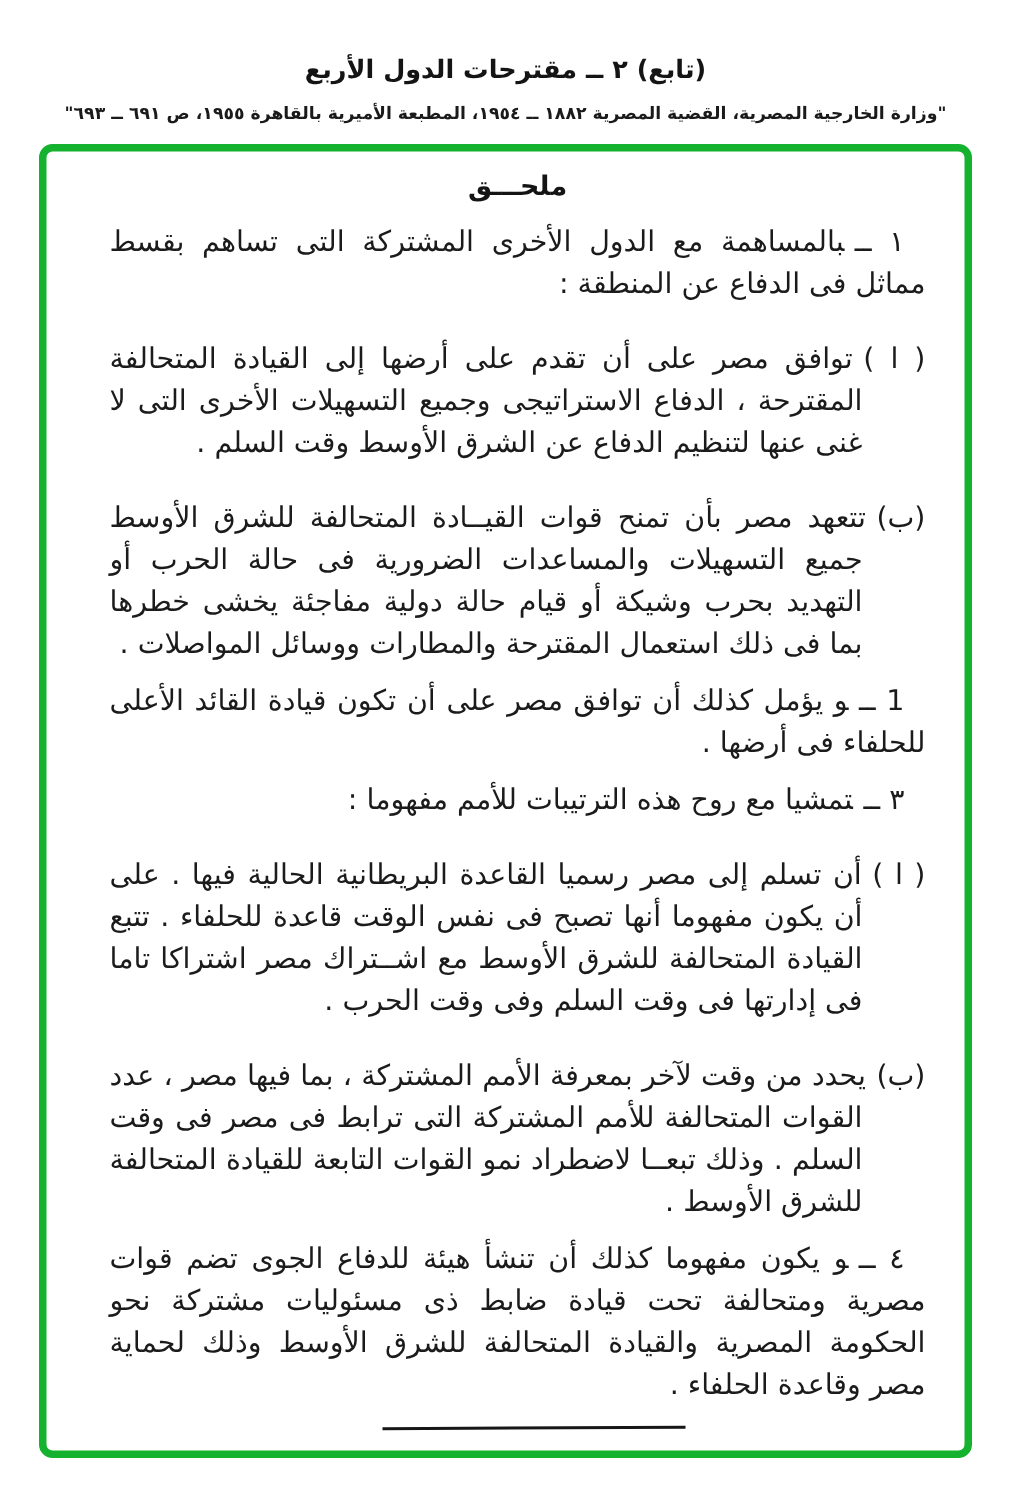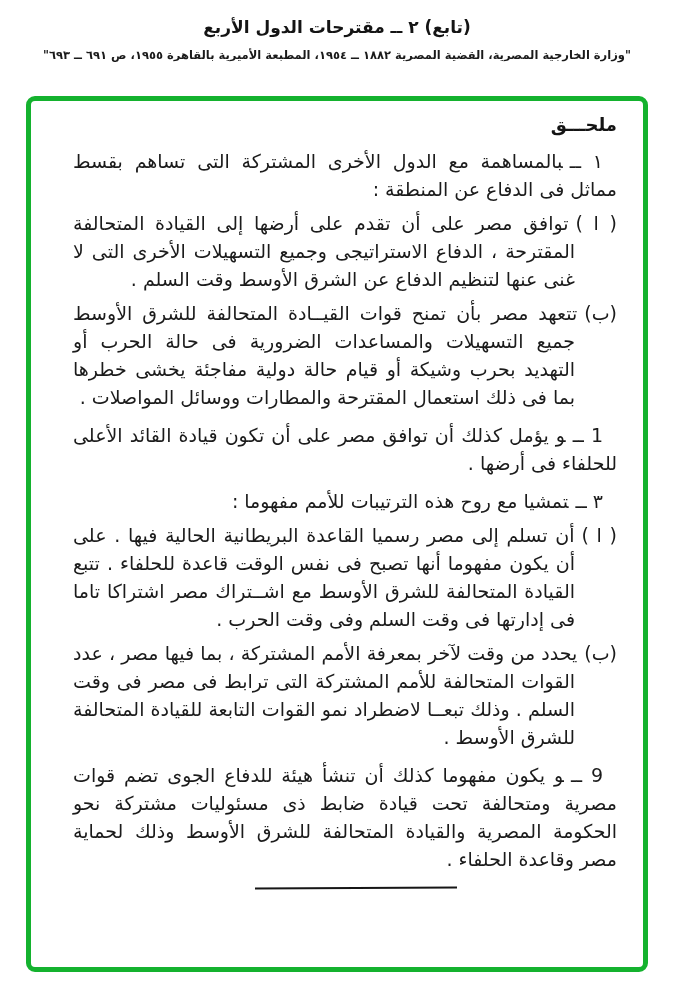--- a/index.html
+++ b/index.html
@@ -12,21 +12,21 @@
     width: 674px;
     height: 1002px;
     background: #ffffff;
     font-family: "DejaVu Sans", sans-serif;
     color: #1b1b1b;
     overflow: hidden;
   }
   .header {
     direction: rtl;
     text-align: center;
-    padding-top: 16px;
+    padding-top: 36px;
   }
   .header-title {
     font-size: 17px;
     font-weight: bold;
     line-height: 1.35;
     color: #141414;
   }
   .header-source {
     font-size: 11.5px;
     font-weight: bold;
@@ -40,39 +40,40 @@
     width: 622px;
     height: 876px;
     box-sizing: border-box;
     border: 5px solid #14b22e; 
     border-radius: 9px;
     background: #ffffff;
     padding: 12px 26px 0 42px;
     direction: rtl;
   }
   .doc-title {
+    text-align: center;
     font-size: 18px;
     font-weight: bold;
     line-height: 24px;
     margin: 0 0 4px 0;
     color: #141414;
   }
   .clause {
     margin: 0;
     font-size: 19px;
     line-height: 28px;
     text-align: justify;
     color: #1b1b1b;
   }
   .clause.num {
     margin-top: 10px;
     text-indent: 14px;
   }
   .clause.sub {
-    margin-top: 6px;
+    margin-top: 22px;
     padding-right: 42px;
     text-indent: -42px;
   }
   .clause .marker {
     margin-left: 7px;
     white-space: nowrap;
   }
   .end-rule {
     width: 202px;
     height: 2px;
@@ -117,20 +118,20 @@
 
     <p class="clause sub">
       <span class="marker">( ا )</span><span>أن تسلم إلى مصر رسميا القاعدة البريطانية الحالية فيها . على أن يكون مفهوما أنها تصبح فى نفس الوقت قاعدة للحلفاء . تتبع القيادة المتحالفة للشرق الأوسط مع اشــتراك مصر اشتراكا تاما فى إدارتها فى وقت السلم وفى وقت الحرب .</span>
     </p>
 
     <p class="clause sub">
       <span class="marker">(ب)</span><span>يحدد من وقت لآخر بمعرفة الأمم المشتركة ، بما فيها مصر ، عدد القوات المتحالفة للأمم المشتركة التى ترابط فى مصر فى وقت السلم . وذلك تبعــا لاضطراد نمو القوات التابعة للقيادة المتحالفة للشرق الأوسط .</span>
     </p>
 
     <p class="clause num">
-      <span class="marker">9 ــ</span><span>و يكون مفهوما كذلك أن تنشأ هيئة للدفاع الجوى تضم قوات مصرية ومتحالفة تحت قيادة ضابط ذى مسئوليات مشتركة نحو الحكومة المصرية والقيادة المتحالفة للشرق الأوسط وذلك لحماية مصر وقاعدة الحلفاء .</span>
+      <span class="marker">٤ ــ</span><span>و يكون مفهوما كذلك أن تنشأ هيئة للدفاع الجوى تضم قوات مصرية ومتحالفة تحت قيادة ضابط ذى مسئوليات مشتركة نحو الحكومة المصرية والقيادة المتحالفة للشرق الأوسط وذلك لحماية مصر وقاعدة الحلفاء .</span>
     </p>
 
     <div class="end-rule"></div>
 
   </div>
 
 </div>
 
 </body></html>

